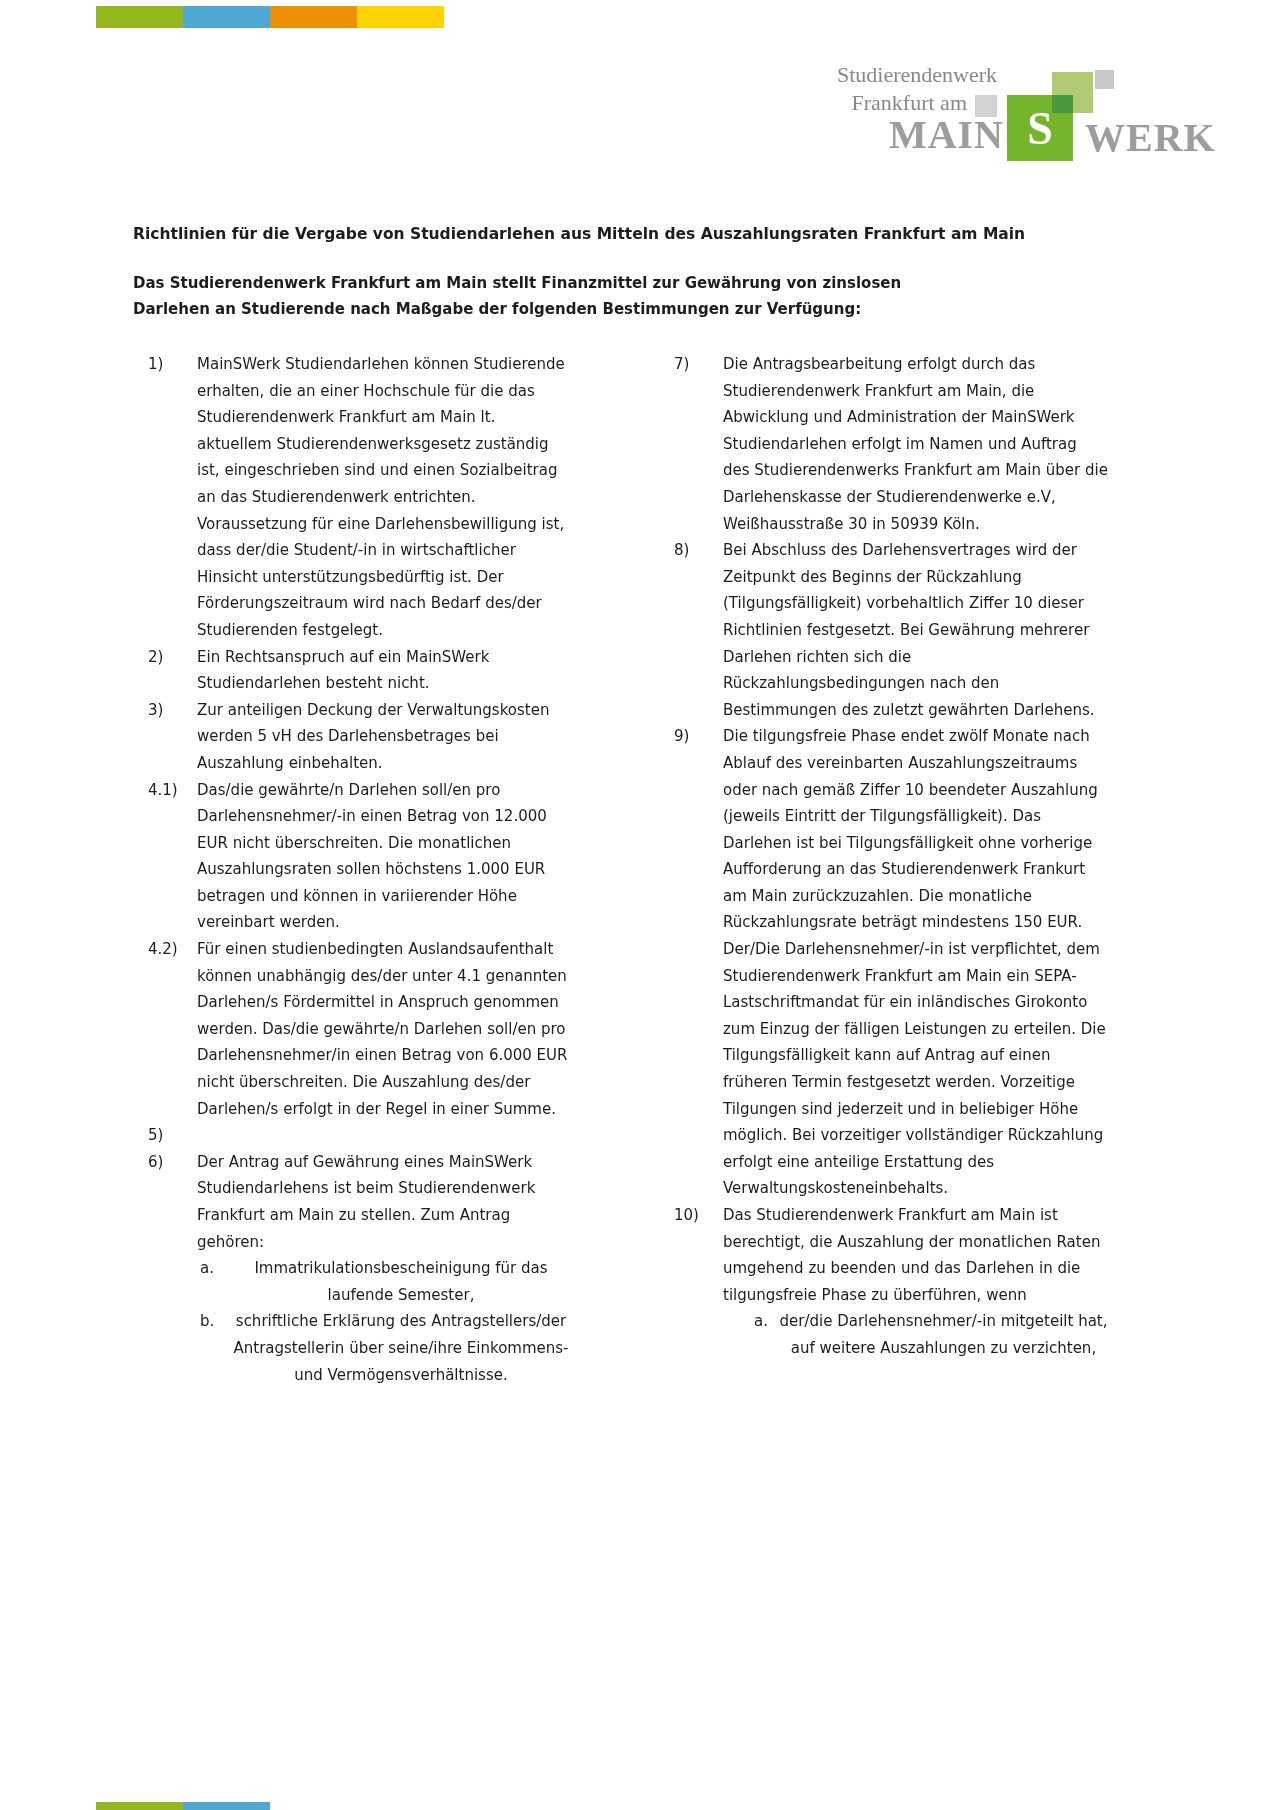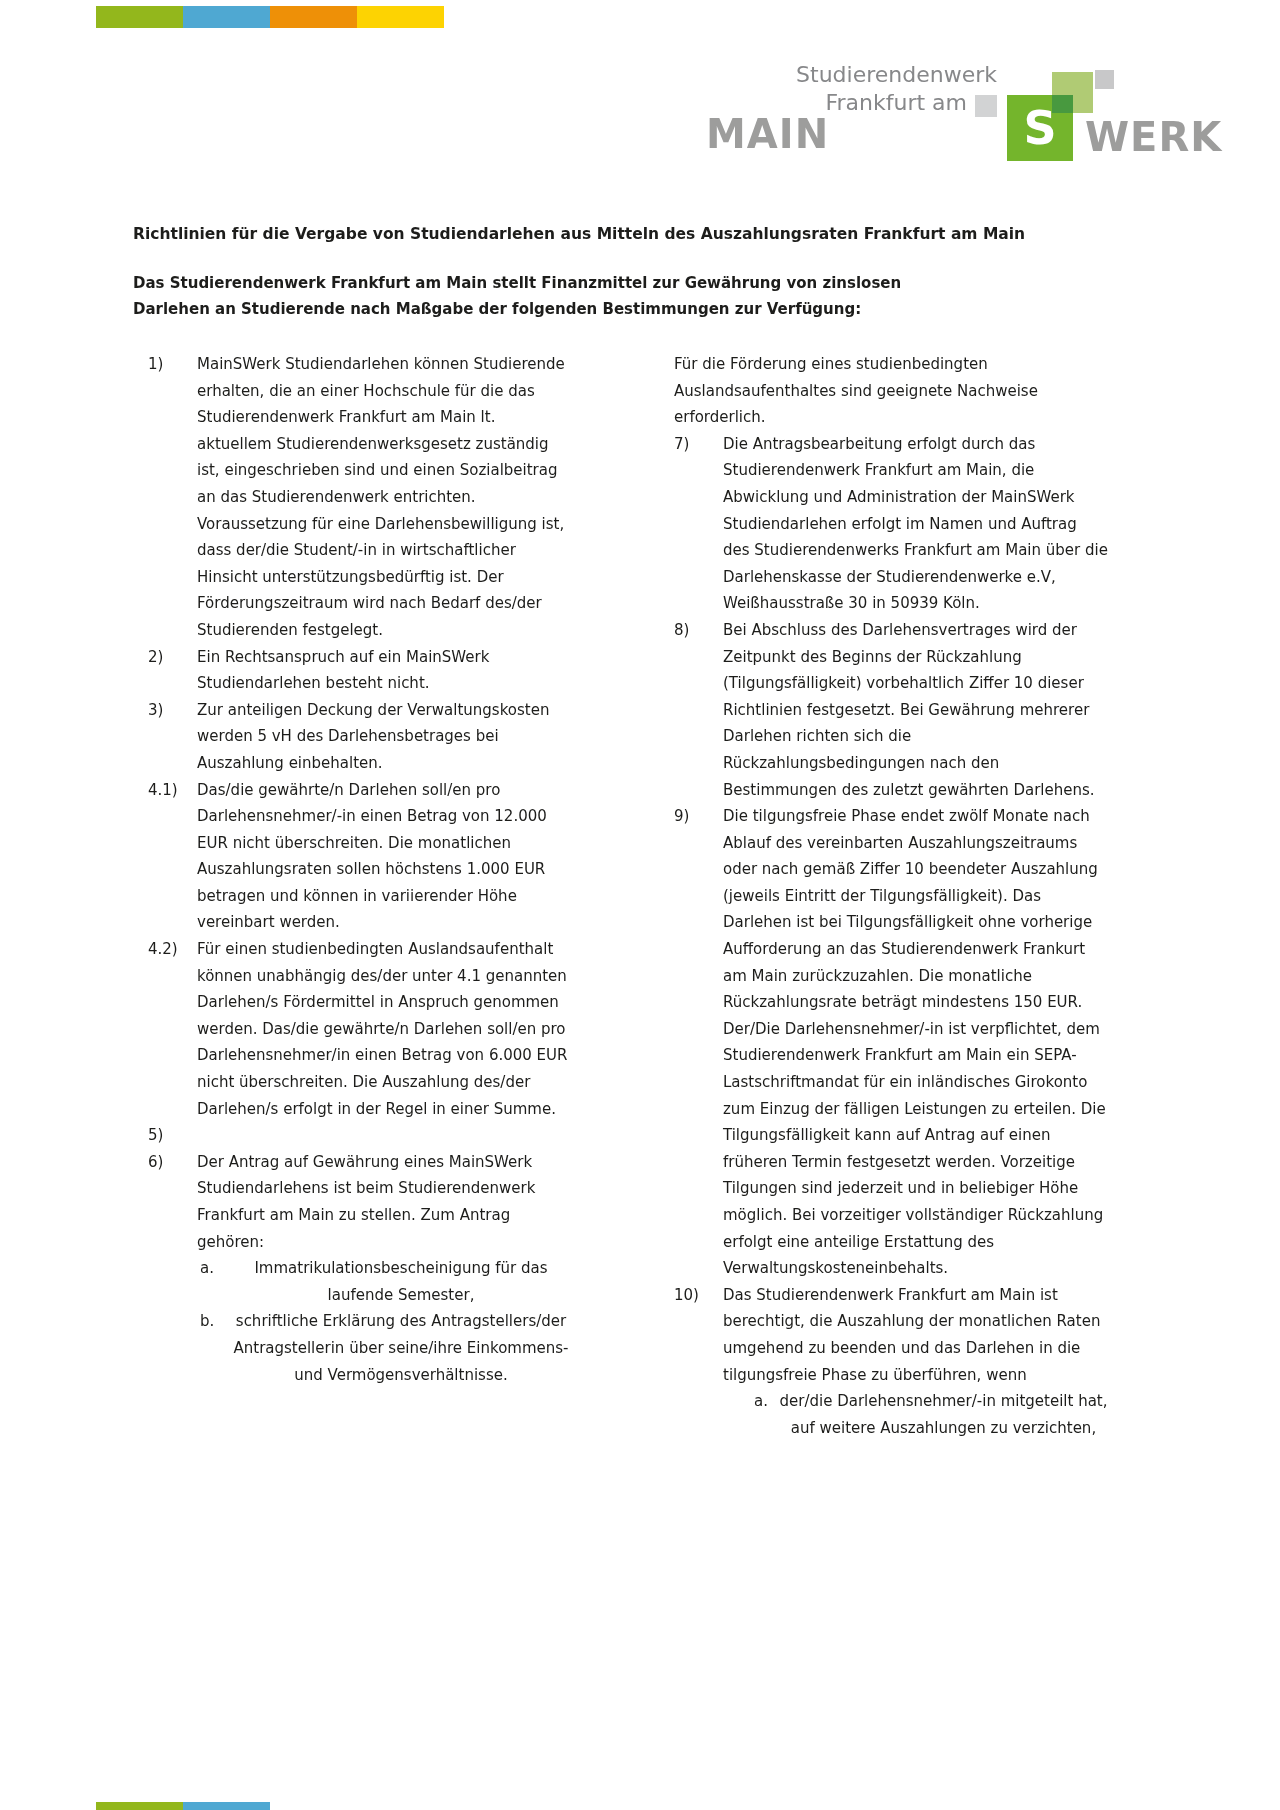--- a/index.html
+++ b/index.html
@@ -11,26 +11,26 @@
     overflow:hidden;
     font-family:"DejaVu Sans","Liberation Sans",sans-serif;
     color:#1d1d1b;
   }
   
   .color-bar{position:absolute;display:flex;}
   .bar-top{left:96px;top:6px;height:22px;}
   .bar-bottom{left:96px;top:1802px;height:8px;}
   .bar-seg{width:87px;height:100%;}
   
-  .logo{position:absolute;left:0;top:0;width:1255px;height:200px;pointer-events:none;}
+  .logo{position:absolute;left:0;top:0;width:1255px;height:200px;pointer-events:none;font-family:Liberation Serif, serif;}
   .logo-line{position:absolute;color:#87888a;font-size:22px;white-space:nowrap;text-align:right;}
   .logo-line1{left:700px;top:62px;width:297px;}
   .logo-line2{left:700px;top:90px;width:267px;}
   .logo-word{position:absolute;color:#9d9d9c;font-weight:bold;font-size:40px;letter-spacing:1px;white-space:nowrap;}
-  .logo-main{left:706px;top:111px;width:298px;text-align:left;}
+  .logo-main{left:706px;top:111px;width:298px;text-align:right;}
   .logo-werk{left:1085px;top:114px;}
   .sq{position:absolute;}
   .sq-gray{left:975px;top:95px;width:22px;height:22px;}
   .sq-light{left:1052px;top:72px;width:41px;height:41px;}
   .sq-green{left:1007px;top:95px;width:66px;height:66px;}
   .sq-overlap{left:1052px;top:95px;width:21px;height:18px;}
   .sq-small{left:1095px;top:70px;width:19px;height:19px;}
   .logo-s{position:absolute;left:1007px;top:95px;width:66px;height:66px;
     display:flex;align-items:center;justify-content:center;
     color:#ffffff;font-weight:bold;font-size:46px;}
@@ -130,21 +130,20 @@
           <div class="submarker">b.</div>
           <div class="subtext">schriftliche Erklärung des Antragstellers/der Antragstellerin über seine/ihre Einkommens- und Vermögensverhältnisse.</div>
         </div>
       </div>
     </div>
 
   </div>
 
   <div class="column col-right">
 
-    <p class="continuation">Für die Förderung eines studienbedingten Auslandsaufenthaltes sind geeignete Nachweise erforderlich.</p>
 
     <div class="item">
       <div class="marker">7)</div>
       <div class="itext">Die Antragsbearbeitung erfolgt durch das Studierendenwerk Frankfurt am Main, die Abwicklung und Administration der MainSWerk Studiendarlehen erfolgt im Namen und Auftrag des Studierendenwerks Frankfurt am Main über die Darlehenskasse der Studierendenwerke e.V, Weißhausstraße 30 in 50939 Köln.</div>
     </div>
 
     <div class="item">
       <div class="marker">8)</div>
       <div class="itext">Bei Abschluss des Darlehensvertrages wird der Zeitpunkt des Beginns der Rückzahlung (Tilgungsfälligkeit) vorbehaltlich Ziffer 10 dieser Richtlinien festgesetzt. Bei Gewährung mehrerer Darlehen richten sich die Rückzahlungsbedingungen nach den Bestimmungen des zuletzt gewährten Darlehens.</div>
     </div>

